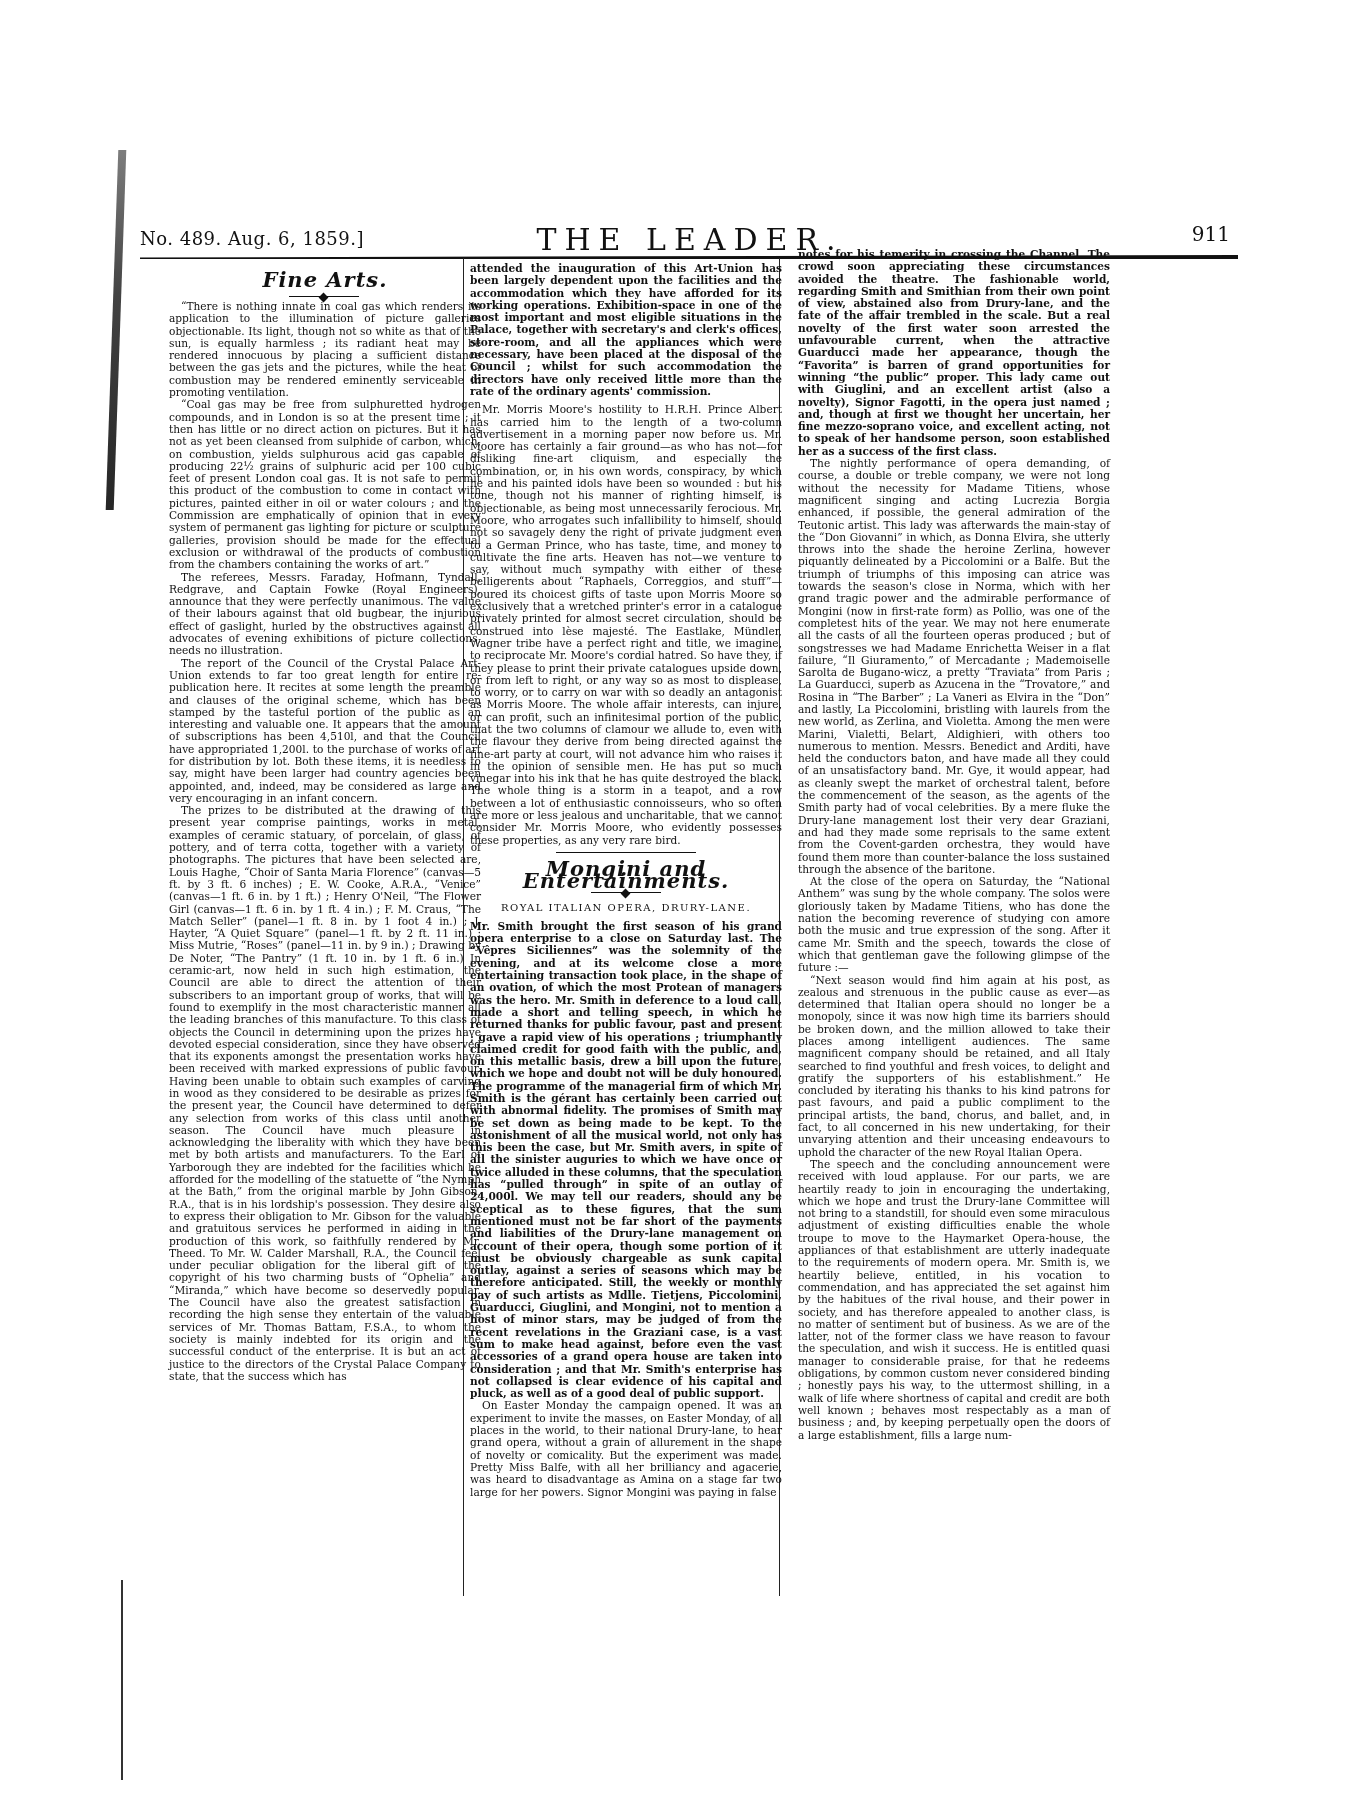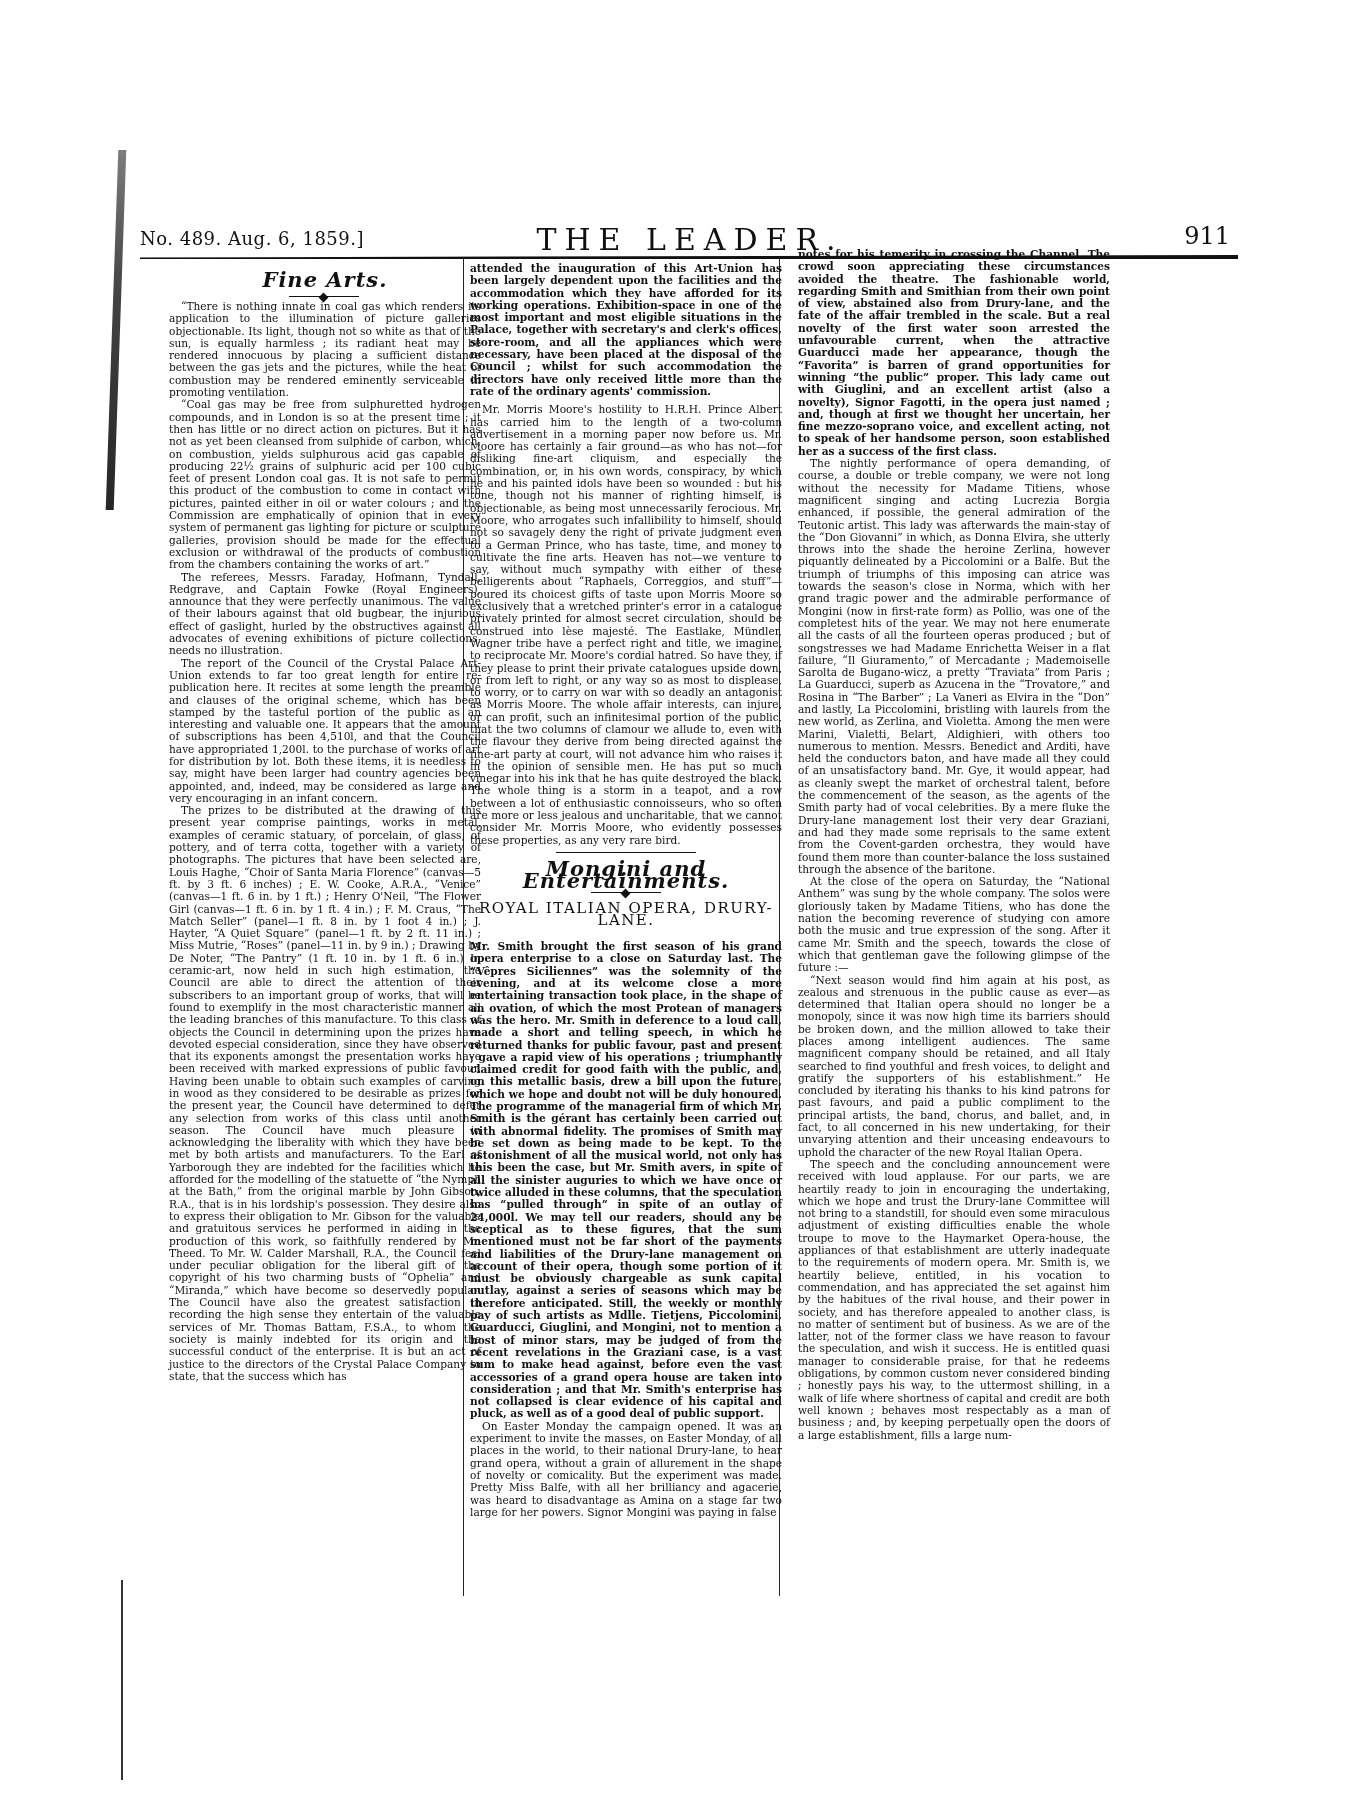--- a/index.html
+++ b/index.html
@@ -4,37 +4,37 @@
 <style>
   html, body { margin: 0; padding: 0; background: #ffffff; }
   body { width: 1351px; height: 1801px; position: relative; overflow: hidden;
          font-family: "DejaVu Serif", "Liberation Serif", serif; color: #111; }
   .binding { position: absolute; left: 112px; top: 150px; width: 8px; height: 360px;
              background: linear-gradient(180deg, #666 0%, #222 40%, #000 100%); transform: skewX(-2deg); opacity: .85; }
   .binding2 { position: absolute; left: 121px; top: 1580px; width: 2px; height: 200px; background: #333; }
   .masthead { position: absolute; left: 140px; top: 222px; width: 1100px; height: 30px; }
   .masthead .issue { position: absolute; left: 0; top: 6px; font-size: 18px; letter-spacing: .5px; }
   .masthead .title { position: absolute; left: 0; right: 0; top: 0; text-align: center; font-size: 30px; letter-spacing: 8px; font-family: "DejaVu Serif", serif; }
-  .masthead .page { position: absolute; right: 10px; top: 0; font-size: 24px; }
+  .masthead .page { position: absolute; right: 10px; top: 0; font-size: 20px; }
   .rule-thick { position: absolute; left: 140px; top: 255px; width: 1098px; height: 4px; background: #111;
                 clip-path: polygon(0 60%, 100% 0, 100% 100%, 0 100%); }
   .col { position: absolute; top: 268px; width: 312px; font-size: 10.6px; line-height: 12.3px; text-align: justify; }
   .col p { margin: 0; text-indent: 12px; }
   .col p.noindent { text-indent: 0; font-weight: bold; }
   .col-1 { left: 145px; top: 300px; margin-left: 24px; }
   .col-2 { left: 470px; top: 262px; }
   .col-3 { left: 786px; top: 248px; margin-left: 12px; }
   .vline { position: absolute; width: 1px; background: #222; }
   .vline-1 { left: 463px; top: 258px; height: 1338px; }
   .vline-2 { left: 779px; top: 258px; height: 1338px; }
   .section-head { text-align: center; font-family: "DejaVu Serif", serif; font-weight: bold; font-style: italic; font-size: 21px; letter-spacing: 1px; margin: 4px 0 2px; }
   .ornament { display: block; margin: 0 auto 6px; width: 70px; height: 6px; position: relative; }
   .ornament::before { content: ""; position: absolute; left: 0; right: 0; top: 2px; height: 1px; background: #111; }
   .ornament::after { content: ""; position: absolute; left: 31px; top: 0; width: 7px; height: 7px; background: #111; transform: rotate(45deg); }
-  .subhead { text-align: center; font-size: 15px; letter-spacing: 1.5px; margin: 2px 0 14px; }
+  .subhead { text-align: center; font-size: 10px; letter-spacing: 1.5px; margin: 2px 0 6px; }
   .hr-short { width: 140px; height: 1px; background: #111; margin: 6px auto 10px; }
   .col-1 .section-head { position: absolute; top: -30px; left: 0; right: 0; }
   .col-1 .ornament { position: absolute; top: -6px; left: 120px; margin: 0; }
 </style>
 </head>
 <body>
 
 <div class="binding"></div>
 <div class="binding2"></div>
 

